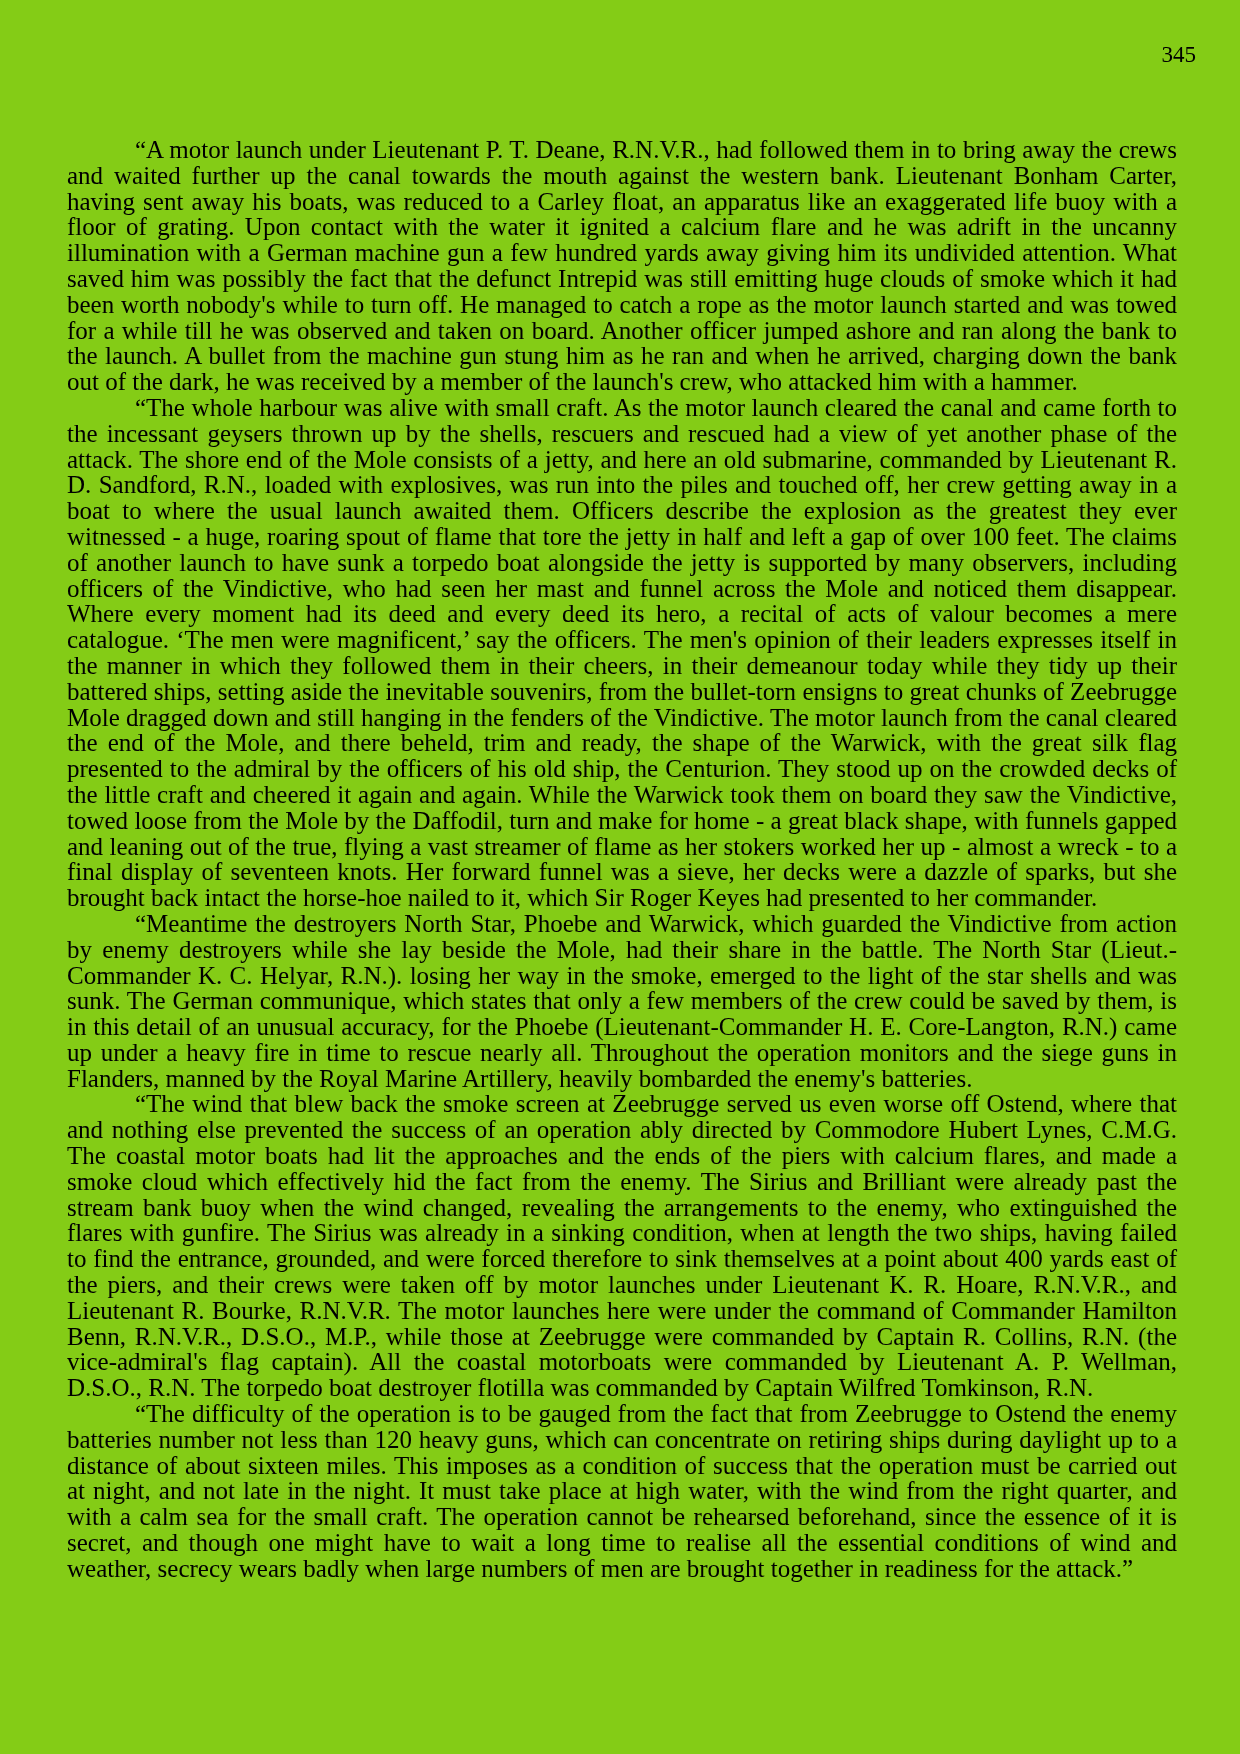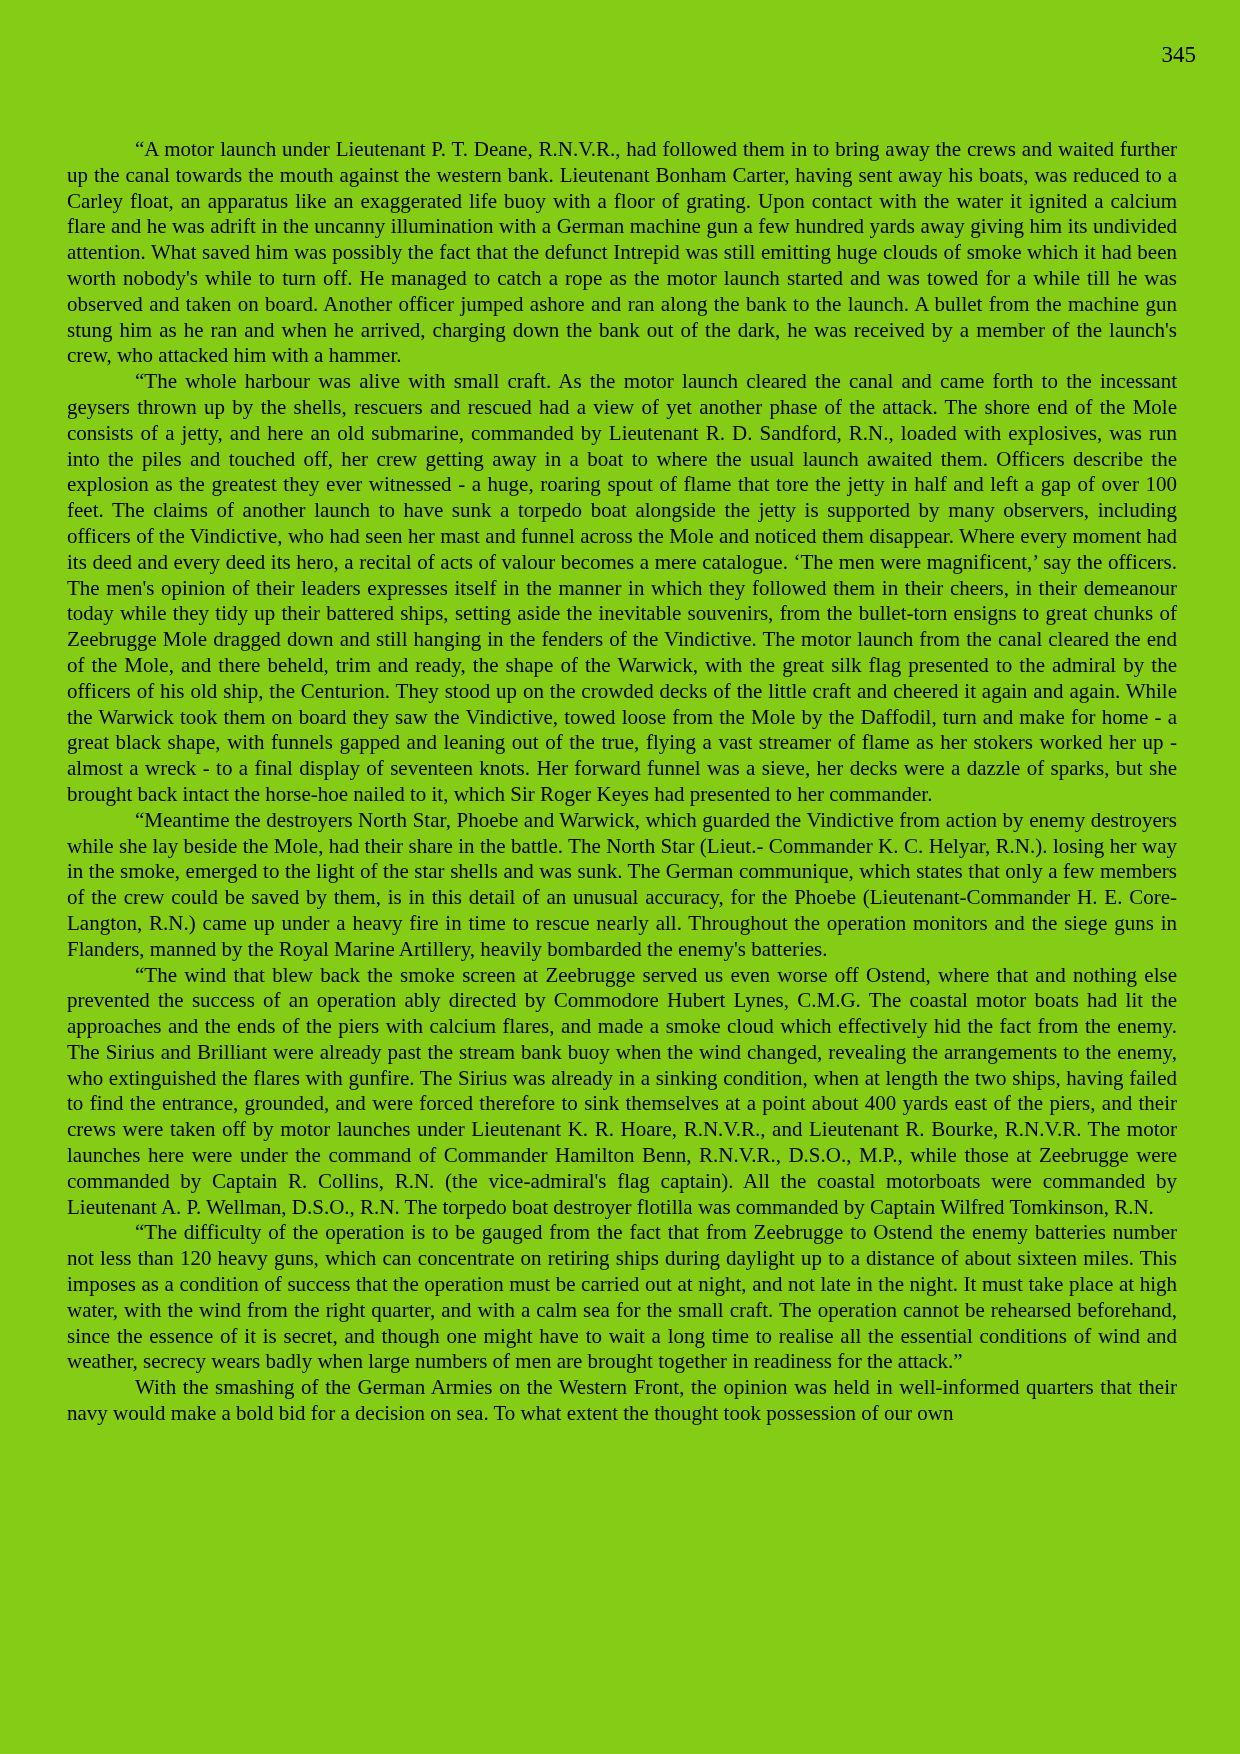--- a/index.html
+++ b/index.html
@@ -36,21 +36,21 @@
     font-weight: normal;
     letter-spacing: 1.5px;
     word-spacing: 9px;
     color: #000000;
   }
   .body-text {
     position: absolute;
     top: 137px;
     left: 67px;
     width: 1110px;
-    font-size: 21px;
+    font-size: 25px;
     line-height: 25.8px;
     text-align: justify;
     color: #000000;
   }
   .body-text p {
     margin: 0;
     padding: 0;
     text-indent: 68px;
   }
 </style>
@@ -60,15 +60,14 @@
 <div class="page">
   <div class="page-number">345</div>
 
 
   <div class="body-text">
     <p>“A motor launch under Lieutenant P. T. Deane, R.N.V.R., had followed them in to bring away the crews and waited further up the canal towards the mouth against the western bank.  Lieutenant Bonham Carter, having sent away his boats, was reduced to a Carley float, an apparatus like an exaggerated life buoy with a floor of grating.  Upon contact with the water it ignited a calcium flare and he was adrift in the uncanny illumination with a German machine gun a few hundred yards away giving him its undivided attention.  What saved him was possibly the fact that the defunct Intrepid was still emitting huge clouds of smoke which it had been worth nobody's while to turn off.  He managed to catch a rope as the motor launch started and was towed for a while till he was observed and taken on board.  Another officer jumped ashore and ran along the bank to the launch.  A bullet from the machine gun stung him as he ran and when he arrived, charging down the bank out of the dark, he was received by a member of the launch's crew, who attacked him with a hammer.</p>
     <p>“The whole harbour was alive with small craft.  As the motor launch cleared the canal and came forth to the incessant geysers thrown up by the shells, rescuers and rescued had a view of yet another phase of the attack.  The shore end of the Mole consists of a jetty, and here an old submarine, commanded by Lieutenant R. D. Sandford, R.N., loaded with explosives, was run into the piles and touched off, her crew getting away in a boat to where the usual launch awaited them.  Officers describe the explosion as the greatest they ever witnessed - a huge, roaring spout of flame that tore the jetty in half and left a gap of over 100 feet.  The claims of another launch to have sunk a torpedo boat alongside the jetty is supported by many observers, including officers of the Vindictive, who had seen her mast and funnel across the Mole and noticed them disappear.  Where every moment had its deed and every deed its hero, a recital of acts of valour becomes a mere catalogue.  ‘The men were magnificent,’ say the officers.  The men's opinion of their leaders expresses itself in the manner in which they followed them in their cheers, in their demeanour today while they tidy up their battered ships, setting aside the inevitable souvenirs, from the bullet-torn ensigns to great chunks of Zeebrugge Mole dragged down and still hanging in the fenders of the Vindictive.  The motor launch from the canal cleared the end of the Mole, and there beheld, trim and ready, the shape of the Warwick, with the great silk flag presented to the admiral by the officers of his old ship, the Centurion.  They stood up on the crowded decks of the little craft and cheered it again and again.  While the Warwick took them on board they saw the Vindictive, towed loose from the Mole by the Daffodil, turn and make for home - a great black shape, with funnels gapped and leaning out of the true, flying a vast streamer of flame as her stokers worked her up - almost a wreck - to a final display of seventeen knots.  Her forward funnel was a sieve, her decks were a dazzle of sparks, but she brought back intact the horse-hoe nailed to it, which Sir Roger Keyes had presented to her commander.</p>
     <p>“Meantime the destroyers North Star, Phoebe and Warwick, which guarded the Vindictive from action by enemy destroyers while she lay beside the Mole, had their share in the battle.  The North Star (Lieut.- Commander K. C. Helyar, R.N.). losing her way in the smoke, emerged to the light of the star shells and was sunk. The German communique, which states that only a few members of the crew could be saved by them, is in this detail of an unusual accuracy, for the Phoebe (Lieutenant-Commander H. E. Core-Langton, R.N.) came up under a heavy fire in time to rescue nearly all.  Throughout the operation monitors and the siege guns in Flanders, manned by the Royal Marine Artillery, heavily bombarded the enemy's batteries.</p>
     <p>“The wind that blew back the smoke screen at Zeebrugge served us even worse off Ostend, where that and nothing else prevented the success of an operation ably directed by Commodore Hubert Lynes, C.M.G.  The coastal motor boats had lit the approaches and the ends of the piers with calcium flares, and made a smoke cloud which effectively hid the fact from the enemy.  The Sirius and Brilliant were already past the stream bank buoy when the wind changed, revealing the arrangements to the enemy, who extinguished the flares with gunfire.  The Sirius was already in a sinking condition, when at length the two ships, having failed to find the entrance, grounded, and were forced therefore to sink themselves at a point about 400 yards east of the piers, and their crews were taken off by motor launches under Lieutenant K. R. Hoare, R.N.V.R., and Lieutenant R. Bourke, R.N.V.R.  The motor launches here were under the command of Commander Hamilton Benn, R.N.V.R., D.S.O., M.P., while those at Zeebrugge were commanded by Captain R. Collins, R.N. (the vice-admiral's flag captain).  All the coastal motorboats were commanded by Lieutenant A. P. Wellman, D.S.O., R.N. The torpedo boat destroyer flotilla was commanded by Captain Wilfred Tomkinson, R.N.</p>
     <p>“The difficulty of the operation is to be gauged from the fact that from Zeebrugge to Ostend the enemy batteries number not less than 120 heavy guns, which can concentrate on retiring ships during daylight up to a distance of about sixteen miles.  This imposes as a condition of success that the operation must be carried out at night, and not late in the night.  It must take place at high water, with the wind from the right quarter, and with a calm sea for the small craft.  The operation cannot be rehearsed beforehand, since the essence of it is secret, and though one might have to wait a long time to realise all the essential conditions of wind and weather, secrecy wears badly when large numbers of men are brought together in readiness for the attack.”</p>
-    <p>With the smashing of the German Armies on the Western Front, the opinion was held in well-informed quarters that their navy would make a bold bid for a decision on sea.  To what extent the thought took possession of our own</p>
   </div>
 </div>
 
 </body></html>

